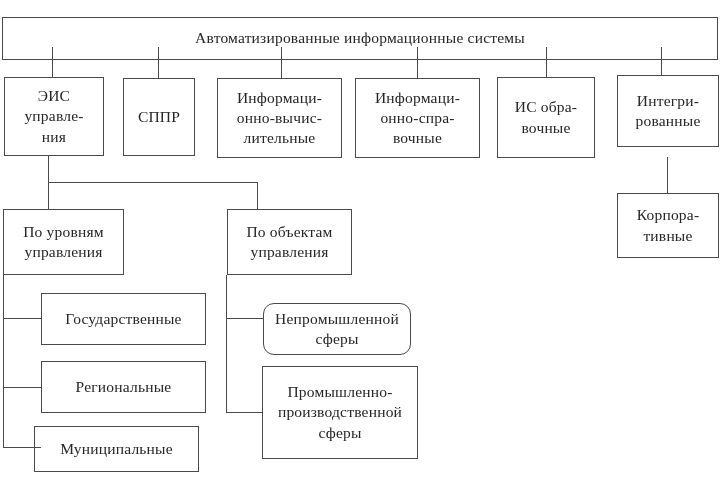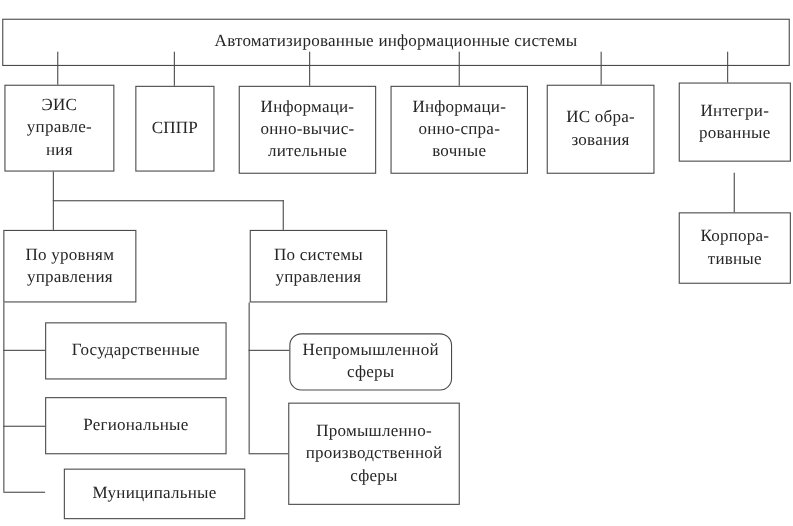--- a/index.html
+++ b/index.html
@@ -35,21 +35,21 @@
   #n-sppr   {left:123px;top:78px;  width:72px;  height:78px;}
   #n-ivs    {left:217px;top:78px;  width:125px; height:80px;}
   #n-iss    {left:355px;top:78px;  width:125px; height:80px;}
   #n-iso    {left:497px;top:77px;  width:98px;  height:81px;}
   #n-integ  {left:617px;top:75px;  width:102px; height:72px;}
   #n-korp   {left:617px;top:193px; width:102px; height:65px;}
   #n-levels {left:3px;  top:209px; width:121px; height:66px;}
   #n-objects{left:227px;top:209px; width:125px; height:66px;}
   #n-gos    {left:41px; top:293px; width:165px; height:52px;}
   #n-reg    {left:41px; top:361px; width:165px; height:52px;}
-  #n-mun    {left:58px; top:426px; width:165px; height:46px;}
+  #n-mun    {left:34px; top:426px; width:165px; height:46px;}
   #n-neprom {left:263px;top:303px; width:148px; height:52px;border-radius:11px;}
   #n-prom   {left:262px;top:366px; width:156px; height:93px;}
 
   
   #l-top-eis   {left:52px; top:47px; height:30px;}
   #l-top-sppr  {left:158px;top:47px; height:31px;}
   #l-top-ivs   {left:281px;top:47px; height:31px;}
   #l-top-iss   {left:417px;top:47px; height:31px;}
   #l-top-iso   {left:546px;top:47px; height:30px;}
   #l-top-integ {left:661px;top:47px; height:28px;}
@@ -75,28 +75,28 @@
 управле-
 ния</div>
   <div class="node" id="n-sppr">СППР</div>
   <div class="node" id="n-ivs">Информаци-
 онно-вычис-
 лительные</div>
   <div class="node" id="n-iss">Информаци-
 онно-спра-
 вочные</div>
   <div class="node" id="n-iso">ИС обра-
-зования</div>
+вочные</div>
   <div class="node" id="n-integ">Интегри-
 рованные</div>
   <div class="node" id="n-korp">Корпора-
 тивные</div>
   <div class="node" id="n-levels">По уровням
 управления</div>
-  <div class="node" id="n-objects">По системы
+  <div class="node" id="n-objects">По объектам
 управления</div>
   <div class="node" id="n-gos">Государственные</div>
   <div class="node" id="n-reg">Региональные</div>
   <div class="node" id="n-mun">Муниципальные</div>
   <div class="node" id="n-neprom">Непромышленной
 сферы</div>
   <div class="node" id="n-prom">Промышленно-
 производственной
 сферы</div>
 

